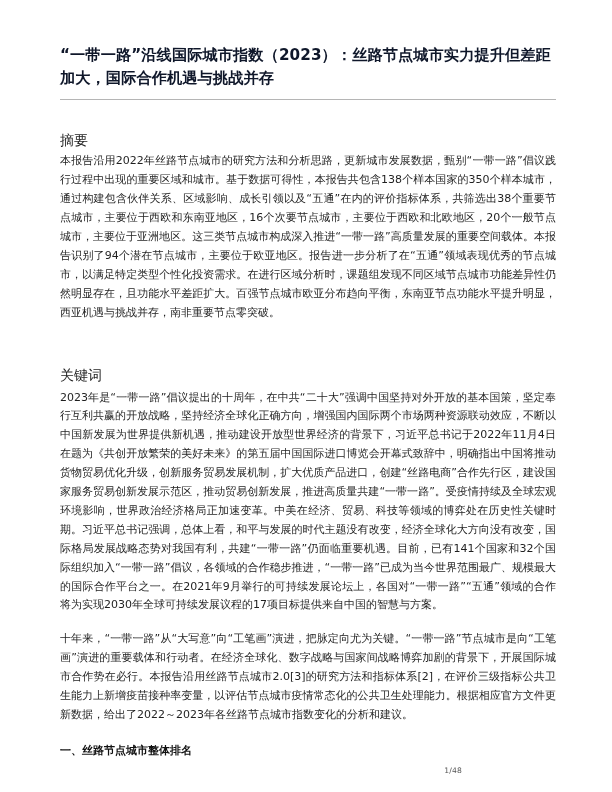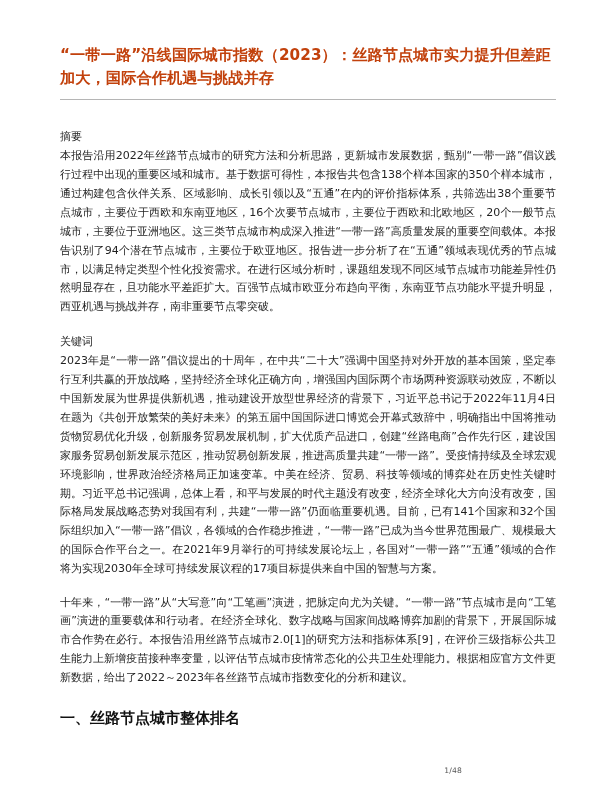--- a/index.html
+++ b/index.html
@@ -28,57 +28,58 @@
     position: absolute;
     left: 60px;
     top: 44px;
     width: 496px;
   }
   .doc-title {
     font-size: 15.2px;
     font-weight: bold;
     line-height: 1.52;
     letter-spacing: 0.1px;
-    color: #c2410c;
+    color: #0f172a;
     margin: 0;
     text-align: left;
   }
   .title-rule {
     margin-top: 9px;
     border: 0;
     border-top: 1px solid #b5b5b5;
     width: 496px;
     height: 0;
   }
   .section-label {
-    font-size: 11px;
+    font-size: 14px;
     line-height: 1.72;
     color: #1f1f1f;
     margin: 0;
   }
   .abstract-block {
     margin-top: 28px;
   }
   .body-para {
     font-size: 11px;
     line-height: 1.72;
     color: #1f1f1f;
     margin: 0;
     text-align: justify;
     text-justify: inter-ideograph;
     word-break: break-all;
   }
   .keywords-block {
-    margin-top: 16px;
+    margin-top: 42px;
+    font-family: Liberation Mono, monospace;
   }
   .para-gap {
     margin-top: 14.5px;
   }
   .heading-1 {
-    font-size: 15px;
+    font-size: 11px;
     font-weight: bold;
     line-height: 1.72;
     color: #111111;
     margin: 0;
     margin-top: 18px;
   }
   .page-footer {
     position: absolute;
     left: 0;
     top: 758px;
@@ -108,21 +109,21 @@
       <p class="section-label">摘要</p>
       <p class="body-para">本报告沿用2022年丝路节点城市的研究方法和分析思路，更新城市发展数据，甄别“一带一路”倡议践行过程中出现的重要区域和城市。基于数据可得性，本报告共包含138个样本国家的350个样本城市，通过构建包含伙伴关系、区域影响、成长引领以及“五通”在内的评价指标体系，共筛选出38个重要节点城市，主要位于西欧和东南亚地区，16个次要节点城市，主要位于西欧和北欧地区，20个一般节点城市，主要位于亚洲地区。这三类节点城市构成深入推进“一带一路”高质量发展的重要空间载体。本报告识别了94个潜在节点城市，主要位于欧亚地区。报告进一步分析了在“五通”领域表现优秀的节点城市，以满足特定类型个性化投资需求。在进行区域分析时，课题组发现不同区域节点城市功能差异性仍然明显存在，且功能水平差距扩大。百强节点城市欧亚分布趋向平衡，东南亚节点功能水平提升明显，西亚机遇与挑战并存，南非重要节点零突破。</p>
     </div>
 
     <div class="keywords-block">
       <p class="section-label">关键词</p>
     </div>
 
     <p class="body-para">2023年是“一带一路”倡议提出的十周年，在中共“二十大”强调中国坚持对外开放的基本国策，坚定奉行互利共赢的开放战略，坚持经济全球化正确方向，增强国内国际两个市场两种资源联动效应，不断以中国新发展为世界提供新机遇，推动建设开放型世界经济的背景下，习近平总书记于2022年11月4日在题为《共创开放繁荣的美好未来》的第五届中国国际进口博览会开幕式致辞中，明确指出中国将推动货物贸易优化升级，创新服务贸易发展机制，扩大优质产品进口，创建“丝路电商”合作先行区，建设国家服务贸易创新发展示范区，推动贸易创新发展，推进高质量共建“一带一路”。受疫情持续及全球宏观环境影响，世界政治经济格局正加速变革。中美在经济、贸易、科技等领域的博弈处在历史性关键时期。习近平总书记强调，总体上看，和平与发展的时代主题没有改变，经济全球化大方向没有改变，国际格局发展战略态势对我国有利，共建“一带一路”仍面临重要机遇。目前，已有141个国家和32个国际组织加入“一带一路”倡议，各领域的合作稳步推进，“一带一路”已成为当今世界范围最广、规模最大的国际合作平台之一。在2021年9月举行的可持续发展论坛上，各国对“一带一路”“五通”领域的合作将为实现2030年全球可持续发展议程的17项目标提供来自中国的智慧与方案。</p>
 
-    <p class="body-para para-gap">十年来，“一带一路”从“大写意”向“工笔画”演进，把脉定向尤为关键。“一带一路”节点城市是向“工笔画”演进的重要载体和行动者。在经济全球化、数字战略与国家间战略博弈加剧的背景下，开展国际城市合作势在必行。本报告沿用丝路节点城市2.0[1]的研究方法和指标体系[9]，在评价三级指标公共卫生能力上新增疫苗接种率变量，以评估节点城市疫情常态化的公共卫生处理能力。根据相应官方文件更新数据，给出了2022～2023年各丝路节点城市指数变化的分析和建议。</p>
+    <p class="body-para para-gap">十年来，“一带一路”从“大写意”向“工笔画”演进，把脉定向尤为关键。“一带一路”节点城市是向“工笔画”演进的重要载体和行动者。在经济全球化、数字战略与国家间战略博弈加剧的背景下，开展国际城市合作势在必行。本报告沿用丝路节点城市2.0[3]的研究方法和指标体系[2]，在评价三级指标公共卫生能力上新增疫苗接种率变量，以评估节点城市疫情常态化的公共卫生处理能力。根据相应官方文件更新数据，给出了2022～2023年各丝路节点城市指数变化的分析和建议。</p>
 
     <h2 class="heading-1">一、丝路节点城市整体排名</h2>
 
   </div>
 
   <div class="page-footer">
     <span class="page-number">1/48</span>
   </div>
 
 </div>

